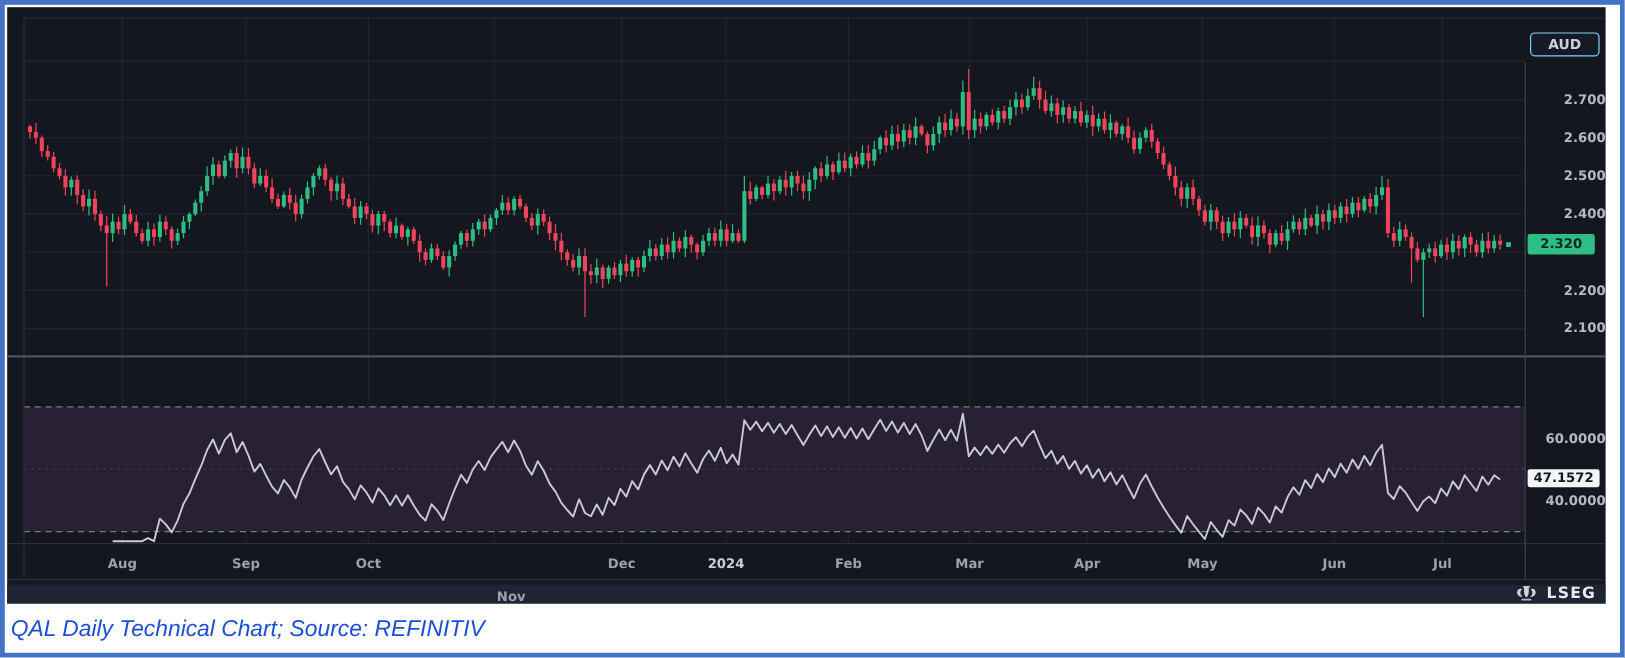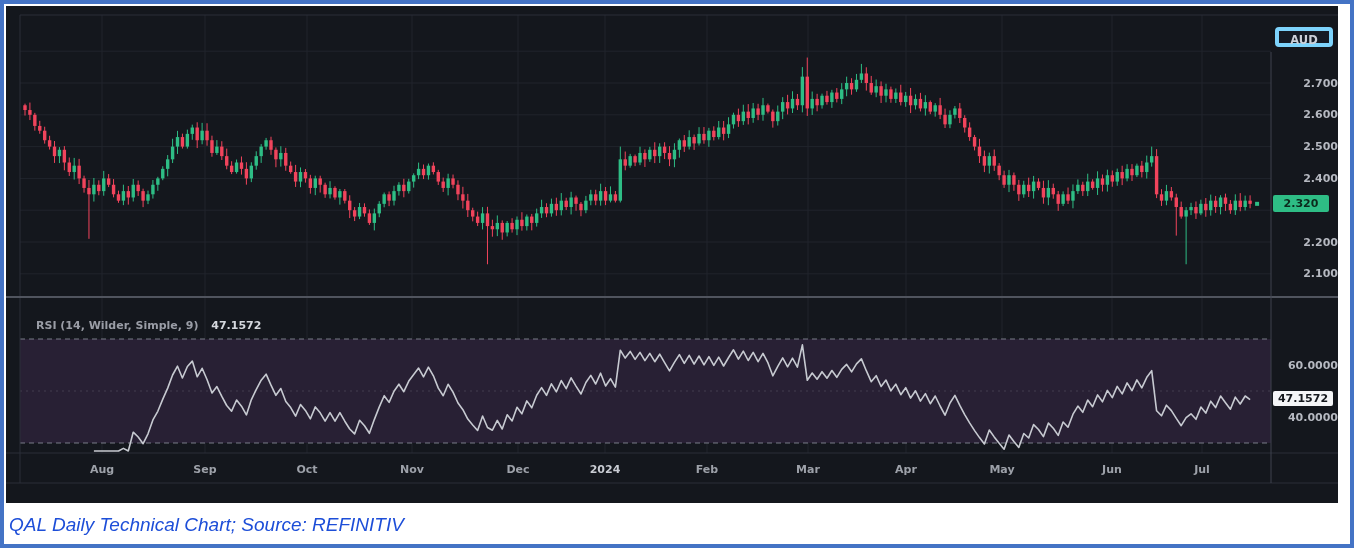--- a/index.html
+++ b/index.html
@@ -20,21 +20,21 @@
   }
   .legend .lbl{color:#868a93;margin-left:10px;}
   .legend .val{color:#2ebd85;}
   .rsi-legend{
     position:absolute;left:30px;top:313px;height:14px;white-space:nowrap;
     font-size:11px;color:#9a9da6;font-weight:700;
   }
   .rsi-legend .rv{color:#d5d8de;margin-left:9px;}
   .aud-badge{
     position:absolute;left:1269px;top:21px;width:58px;height:20px;
-    border:4px solid #7dd3fc;border-radius:4px;background:#151a24;
+    border:1px solid #7dd3fc;border-radius:4px;background:#151a24;
     color:#ccd0d9;font-size:11.5px;font-weight:700;text-align:center;
     line-height:18px;cursor:pointer;
   }
   .tick{
     position:absolute;left:1248px;width:56px;height:13px;
     color:#b6b9c1;font-size:11px;font-weight:700;line-height:13px;text-align:right;margin-left:28px;
   }
   .month{
     position:absolute;top:457px;height:14px;transform:translateX(-50%);
     color:#9da1a9;font-size:11px;font-weight:700;line-height:14px;
@@ -597,46 +597,54 @@
         <rect x="1232.54" y="194.66000000000003" width="3.4" height="6.360000000000014" fill="#f1445c"></rect>
         <line x1="1239.16" y1="189.61274096816925" x2="1239.16" y2="204.48529067375398" stroke="#2ebd85" stroke-width="1"></line>
         <rect x="1237.46" y="194.66000000000003" width="3.4" height="6.360000000000014" fill="#2ebd85"></rect>
         <line x1="1244.08" y1="189.35694395418804" x2="1244.08" y2="202.29557944638347" stroke="#f1445c" stroke-width="1"></line>
         <rect x="1242.3799999999999" y="194.66000000000003" width="3.4" height="3.1800000000000637" fill="#f1445c"></rect>
         <rect x="1249.08" y="195.8400000000001" width="4" height="4" fill="#2ebd85"></rect>
         <polyline points="87.9,445.0 92.8,445.0 97.7,445.0 102.6,445.0 107.6,445.0 112.5,445.0 117.4,442.4 122.3,445.0 127.2,426.2 132.2,431.0 137.1,437.7 142.0,427.8 146.9,413.9 151.8,405.3 156.8,393.1 161.7,382.1 166.6,369.0 171.5,360.2 176.4,372.0 181.4,360.5 186.3,355.1 191.2,370.8 196.1,362.3 201.0,373.5 206.0,387.0 210.9,380.6 215.8,390.4 220.7,399.5 225.6,405.2 230.6,394.0 235.5,400.2 240.4,408.9 245.3,393.8 250.2,383.6 255.2,374.2 260.1,368.2 265.0,379.2 269.9,389.3 274.8,382.5 279.8,395.5 284.7,401.6 289.6,410.1 294.5,398.5 299.4,404.4 304.4,412.8 309.3,400.9 314.2,406.8 319.1,415.1 324.0,406.7 329.0,415.2 333.9,406.7 338.8,415.2 343.7,423.0 348.6,427.9 353.6,414.2 358.5,419.7 363.4,427.3 368.3,413.6 373.2,401.1 378.2,389.7 383.1,396.4 388.0,385.2 392.9,378.2 397.8,385.7 402.8,375.1 407.7,368.5 412.6,362.1 417.5,370.8 422.4,361.1 427.4,369.8 432.3,382.1 437.2,389.7 442.1,378.3 447.0,386.1 452.0,397.0 456.9,403.7 461.8,413.1 466.7,419.0 471.6,424.5 476.6,410.0 481.5,421.5 486.4,424.2 491.3,414.4 496.2,423.0 501.2,408.8 506.1,414.9 511.0,401.3 515.9,407.8 520.8,394.9 525.8,401.8 530.7,389.3 535.6,381.6 540.5,389.4 545.4,377.8 550.4,385.8 555.3,374.6 560.2,382.7 565.1,371.8 570.0,380.1 575.0,388.0 579.9,376.5 584.8,369.4 589.7,378.0 594.6,367.2 599.6,380.0 604.5,372.7 609.4,381.1 614.3,344.2 619.2,352.1 624.2,345.4 629.1,353.4 634.0,346.4 638.9,354.6 643.8,347.4 648.8,355.7 653.7,348.2 658.6,356.7 663.5,364.9 668.4,356.4 673.4,348.6 678.3,357.3 683.2,349.3 688.1,358.1 693.0,350.0 698.0,358.8 702.9,350.6 707.8,359.4 712.7,351.1 717.6,360.0 722.6,351.5 727.5,343.8 732.4,353.1 737.3,345.2 742.2,354.5 747.2,346.4 752.1,355.7 757.0,347.4 761.9,356.7 766.8,369.8 771.8,360.4 776.7,351.9 781.6,360.8 786.5,352.2 791.4,361.2 796.4,338.8 801.3,374.3 806.2,367.0 811.1,373.2 816.0,365.7 821.0,372.2 825.9,364.5 830.8,371.3 835.7,363.4 840.6,358.4 845.6,365.8 850.5,357.9 855.4,352.9 860.3,364.7 865.2,375.7 870.2,369.7 875.1,380.5 880.0,374.1 884.9,384.8 889.8,378.1 894.8,388.7 899.7,381.7 904.6,392.1 909.5,384.8 914.4,395.1 919.4,387.6 924.3,397.7 929.2,390.0 934.1,400.0 939.0,409.2 944.0,397.0 948.9,389.4 953.8,399.4 958.7,408.6 963.6,416.9 968.6,424.6 973.5,431.6 978.4,438.0 983.3,424.0 988.2,430.9 993.2,437.3 998.1,443.2 1003.0,429.0 1007.9,435.5 1012.8,441.4 1017.8,427.5 1022.7,432.0 1027.6,418.6 1032.5,423.5 1037.4,430.6 1042.4,417.1 1047.3,422.2 1052.2,429.4 1057.1,416.0 1062.0,421.2 1067.0,408.2 1071.9,400.1 1076.8,406.3 1081.7,394.1 1086.6,400.7 1091.6,388.9 1096.5,395.8 1101.4,384.4 1106.3,391.6 1111.2,380.4 1116.2,387.9 1121.1,376.9 1126.0,384.6 1130.9,373.9 1135.8,381.8 1140.8,371.3 1145.7,364.7 1150.6,404.8 1155.5,409.8 1160.4,399.2 1165.4,404.6 1170.3,412.4 1175.2,419.7 1180.1,411.7 1185.0,407.8 1190.0,413.3 1194.9,401.1 1199.8,407.1 1204.7,395.2 1209.6,401.6 1214.6,390.0 1219.5,396.7 1224.4,403.2 1229.3,391.1 1234.2,398.0 1239.2,390.0 1244.1,393.6" fill="none" stroke="#c7cad1" stroke-width="1.6" stroke-linejoin="round"></polyline>
       </svg>
 
 
-    <div class="rsi-legend">
-      <span>RSI (14, Wilder, Simple, 9)</span>
-      <span class="rv">47.1572</span>
-    </div>
 
     <div class="aud-badge">AUD</div>
 
     <div id="price-axis"></div>
     <div id="time-axis"></div>
     <div id="rsi-axis"></div>
 
     <div class="px-badge">2.320</div>
     <div class="rsi-badge">47.1572</div>
 
+    <div class="lseg-bar">
+      <span style="display:inline-flex;">
+        <svg width="22" height="14" viewBox="0 0 22 14" fill="#cfd3da">
+          <path d="M9 1 h4 v4 c0 2.6-1 4.2-2 5 c-1-.8-2-2.4-2-5 z"></path>
+          <path d="M8.2 0.6 L9.6 0 l1.4 .6 L12.4 0 l1.4 .6 v1 H8.2 z" opacity=".9"></path>
+          <path d="M7.4 3 C5.6 2.2 4.4 2.8 3.6 4.2 C3 5.4 3.2 7 4.4 8.2 C5.4 9.2 6.8 9.6 8 9.2 C6.6 8.4 6 7.4 6 6 C6 4.8 6.6 3.8 7.4 3 Z"></path>
+          <path d="M14.6 3 C16.4 2.2 17.6 2.8 18.4 4.2 C19 5.4 18.8 7 17.6 8.2 C16.6 9.2 15.2 9.6 14 9.2 C15.4 8.4 16 7.4 16 6 C16 4.8 15.4 3.8 14.6 3 Z"></path>
+          <path d="M7 11 h8 v1.4 H7 z" opacity=".85"></path>
+        </svg>
+      </span>
+      <span class="lseg-text">LSEG</span>
+    </div>
   <div class="tick" style="top: 70.5px;">2.700</div>
       <div class="tick" style="top: 102.3px;">2.600</div>
       <div class="tick" style="top: 134.1px;">2.500</div>
       <div class="tick" style="top: 165.9px;">2.400</div>
       <div class="tick" style="top: 229.5px;">2.200</div>
       <div class="tick" style="top: 261.3px;">2.100</div>
       <div class="tick" style="top: 352.5px;">60.0000</div>
       <div class="tick" style="top: 404.5px;">40.0000</div>
       <div class="month" style="left: 96px; text-align: right;">Aug</div>
       <div class="month" style="left: 199px;">Sep</div>
       <div class="month" style="left: 301px;">Oct</div>
-      <div class="month" style="left: 406px;">Nov</div>
+      <div class="month" style="left: 420px; margin-top: 28px;">Nov</div>
       <div class="month" style="left: 512px;">Dec</div>
       <div class="month year" style="left: 599px;">2024</div>
       <div class="month" style="left: 701px;">Feb</div>
       <div class="month" style="left: 802px;">Mar</div>
       <div class="month" style="left: 900px;">Apr</div>
       <div class="month" style="left: 996px;">May</div>
       <div class="month" style="left: 1106px;">Jun</div>
       <div class="month" style="left: 1196px;">Jul</div>
     </div>
 

